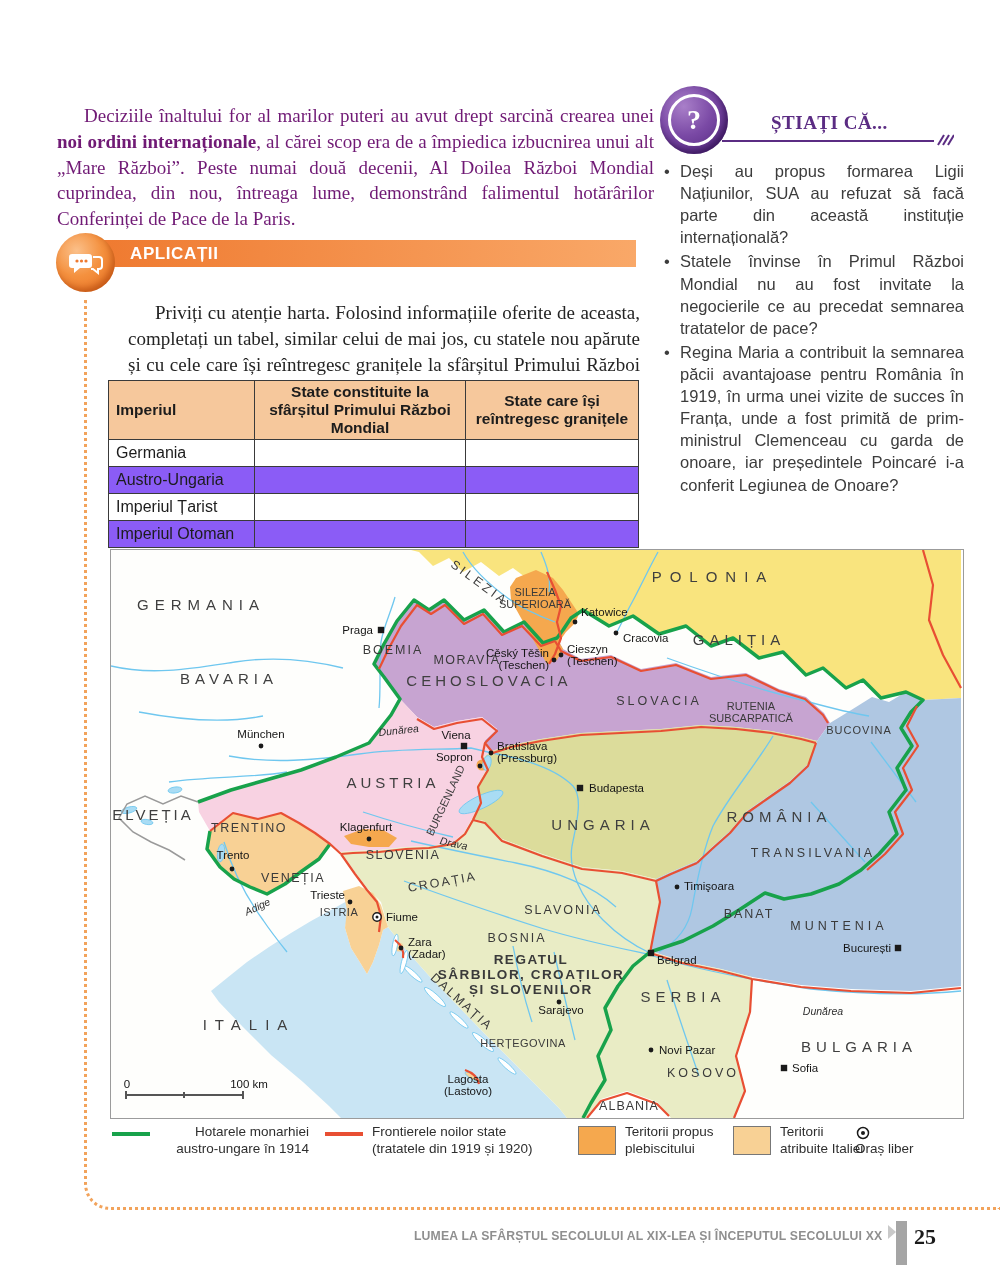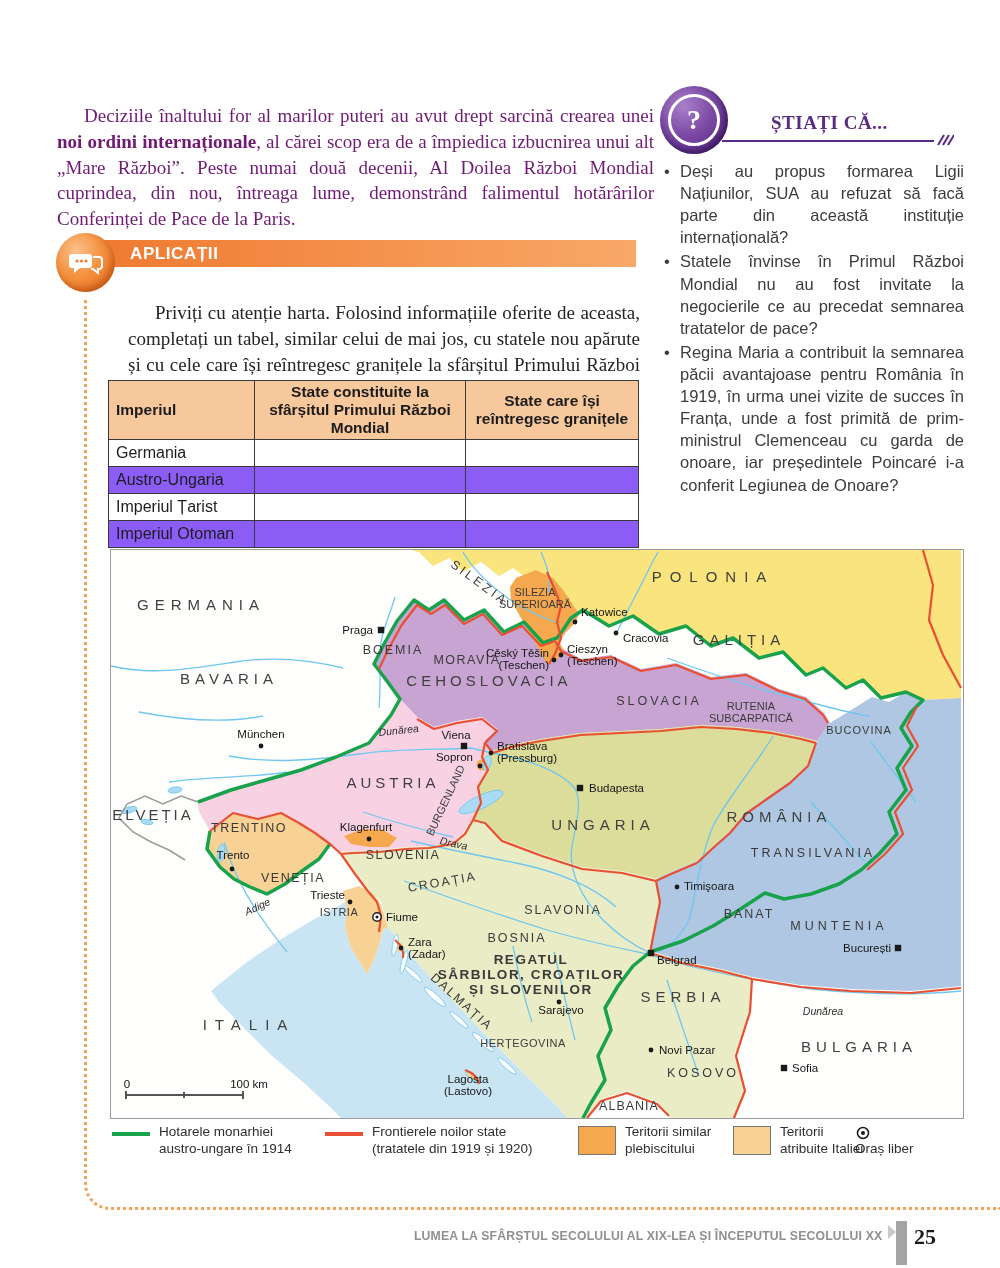--- a/index.html
+++ b/index.html
@@ -335,29 +335,29 @@
         <g>
           <circle cx="266" cy="367" r="4.2" fill="#fff" stroke="#1a1a1a" stroke-width="1.4"></circle>
           <circle cx="266" cy="367" r="1.5" fill="#1a1a1a"></circle>
         </g>
       </svg>
   </div>
 
   <div class="legend" id="legend">
       <div class="leg-item" style="left: 2px;">
         <div class="leg-line" style="background: rgb(24, 162, 75);"></div>
-        <div style="width: 150px;">Hotarele monarhiei austro-ungare în 1914</div>
+        <div style="width: 150px; text-align: right;">Hotarele monarhiei austro-ungare în 1914</div>
       </div>
       <div class="leg-item" style="left: 215px;">
         <div class="leg-line" style="background: rgb(232, 79, 51);"></div>
         <div style="width: 190px;">Frontierele noilor state (tratatele din 1919 și 1920)</div>
       </div>
       <div class="leg-item" style="left: 468px;">
         <div class="leg-swatch" style="background: rgb(245, 168, 78);"></div>
-        <div style="width: 95px;">Teritorii similar plebiscitului</div>
+        <div style="width: 95px;">Teritorii propus plebiscitului</div>
       </div>
       <div class="leg-item" style="left: 623px;">
         <div class="leg-swatch" style="background: rgb(248, 209, 149);"></div>
         <div style="width: 85px;">Teritorii atribuite Italiei</div>
       </div>
       <div class="leg-item" style="left: 745px; flex-direction: column;">
         <svg width="16" height="16" style="margin-right: 7px; margin-top: 1px;">
           <circle cx="8" cy="8" r="5.5" fill="#fff" stroke="#1a1a1a" stroke-width="1.5"></circle>
           <circle cx="8" cy="8" r="2" fill="#1a1a1a"></circle>
         </svg>

